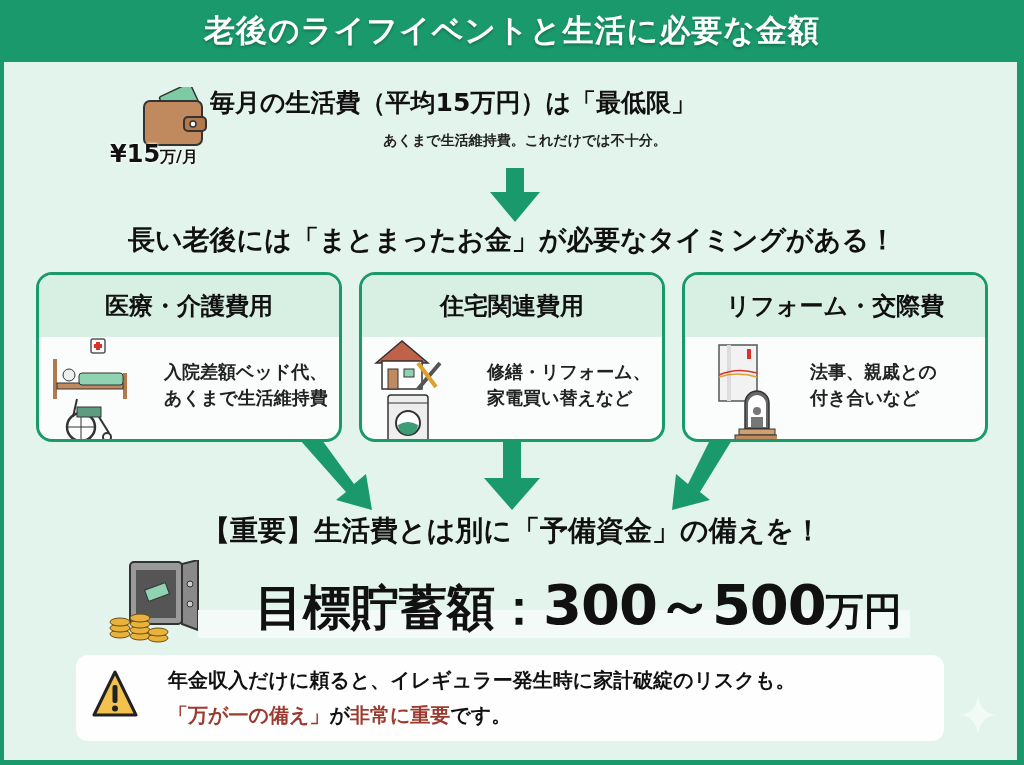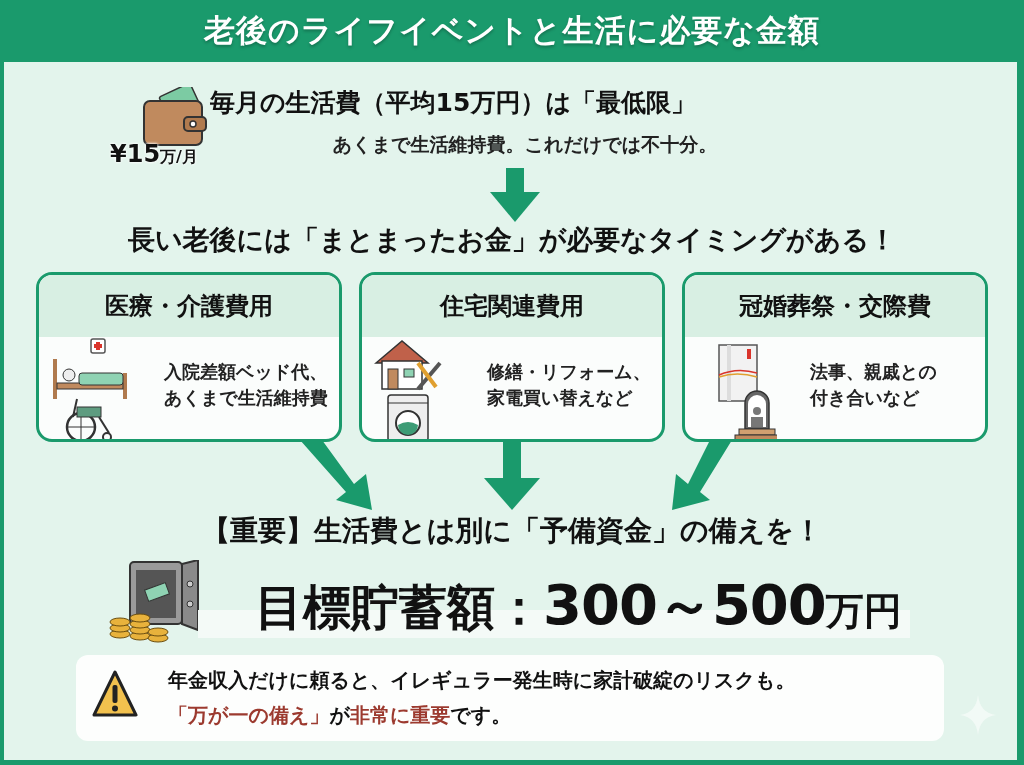--- a/index.html
+++ b/index.html
@@ -25,21 +25,21 @@
     position: absolute; left: 110px; top: 140px; font-weight: bold; font-size: 24px;
     color: #111; text-shadow: 0 0 3px #fff, 0 0 3px #fff;
   }
   .wallet-price small { font-size: 16px; }
   .intro-title {
     position: absolute; left: 210px; top: 86px; width: 630px; text-align: left;
     font-size: 25px; font-weight: bold; color: #111;
   }
   .intro-sub {
     position: absolute; left: 210px; top: 132px; width: 630px; text-align: center;
-    font-size: 19px; font-weight: bold; color: #222;
+    font-size: 14px; font-weight: bold; color: #222;
   }
   .arrow-down-1 { position: absolute; left: 490px; top: 168px; }
   .headline {
     position: absolute; left: 0; top: 222px; width: 1024px; text-align: center;
     font-size: 27px; font-weight: bold; color: #111;
   }
   
   .card {
     position: absolute; top: 272px; width: 306px; height: 170px;
     border: 3px solid #1a9a6c; border-radius: 16px; overflow: hidden;
@@ -165,21 +165,21 @@
       </g>
     </svg>
     <div class="card-text">
       <div>修繕・リフォーム、</div>
       <div>家電買い替えなど</div>
     </div>
   </div>
 </div>
 
 <div class="card card-3">
-  <div class="card-head">冠婚葬祭・交際費</div>
+  <div class="card-head">リフォーム・交際費</div>
   <div class="card-body">
     <svg class="card-icons" viewBox="0 0 80 105">
       <g>
         <rect x="22" y="8" width="38" height="56" fill="#f2f2f2" stroke="#555" stroke-width="1.5"></rect>
         <rect x="30" y="8" width="4" height="56" fill="#ddd"></rect>
         <path d="M22,38 Q40,30 60,36" stroke="#d9342b" stroke-width="1.5" fill="none"></path>
         <path d="M22,40 Q40,34 60,40" stroke="#e0a030" stroke-width="1.5" fill="none"></path>
         <rect x="50" y="12" width="4" height="10" fill="#d9342b"></rect>
       </g>
       <g>

